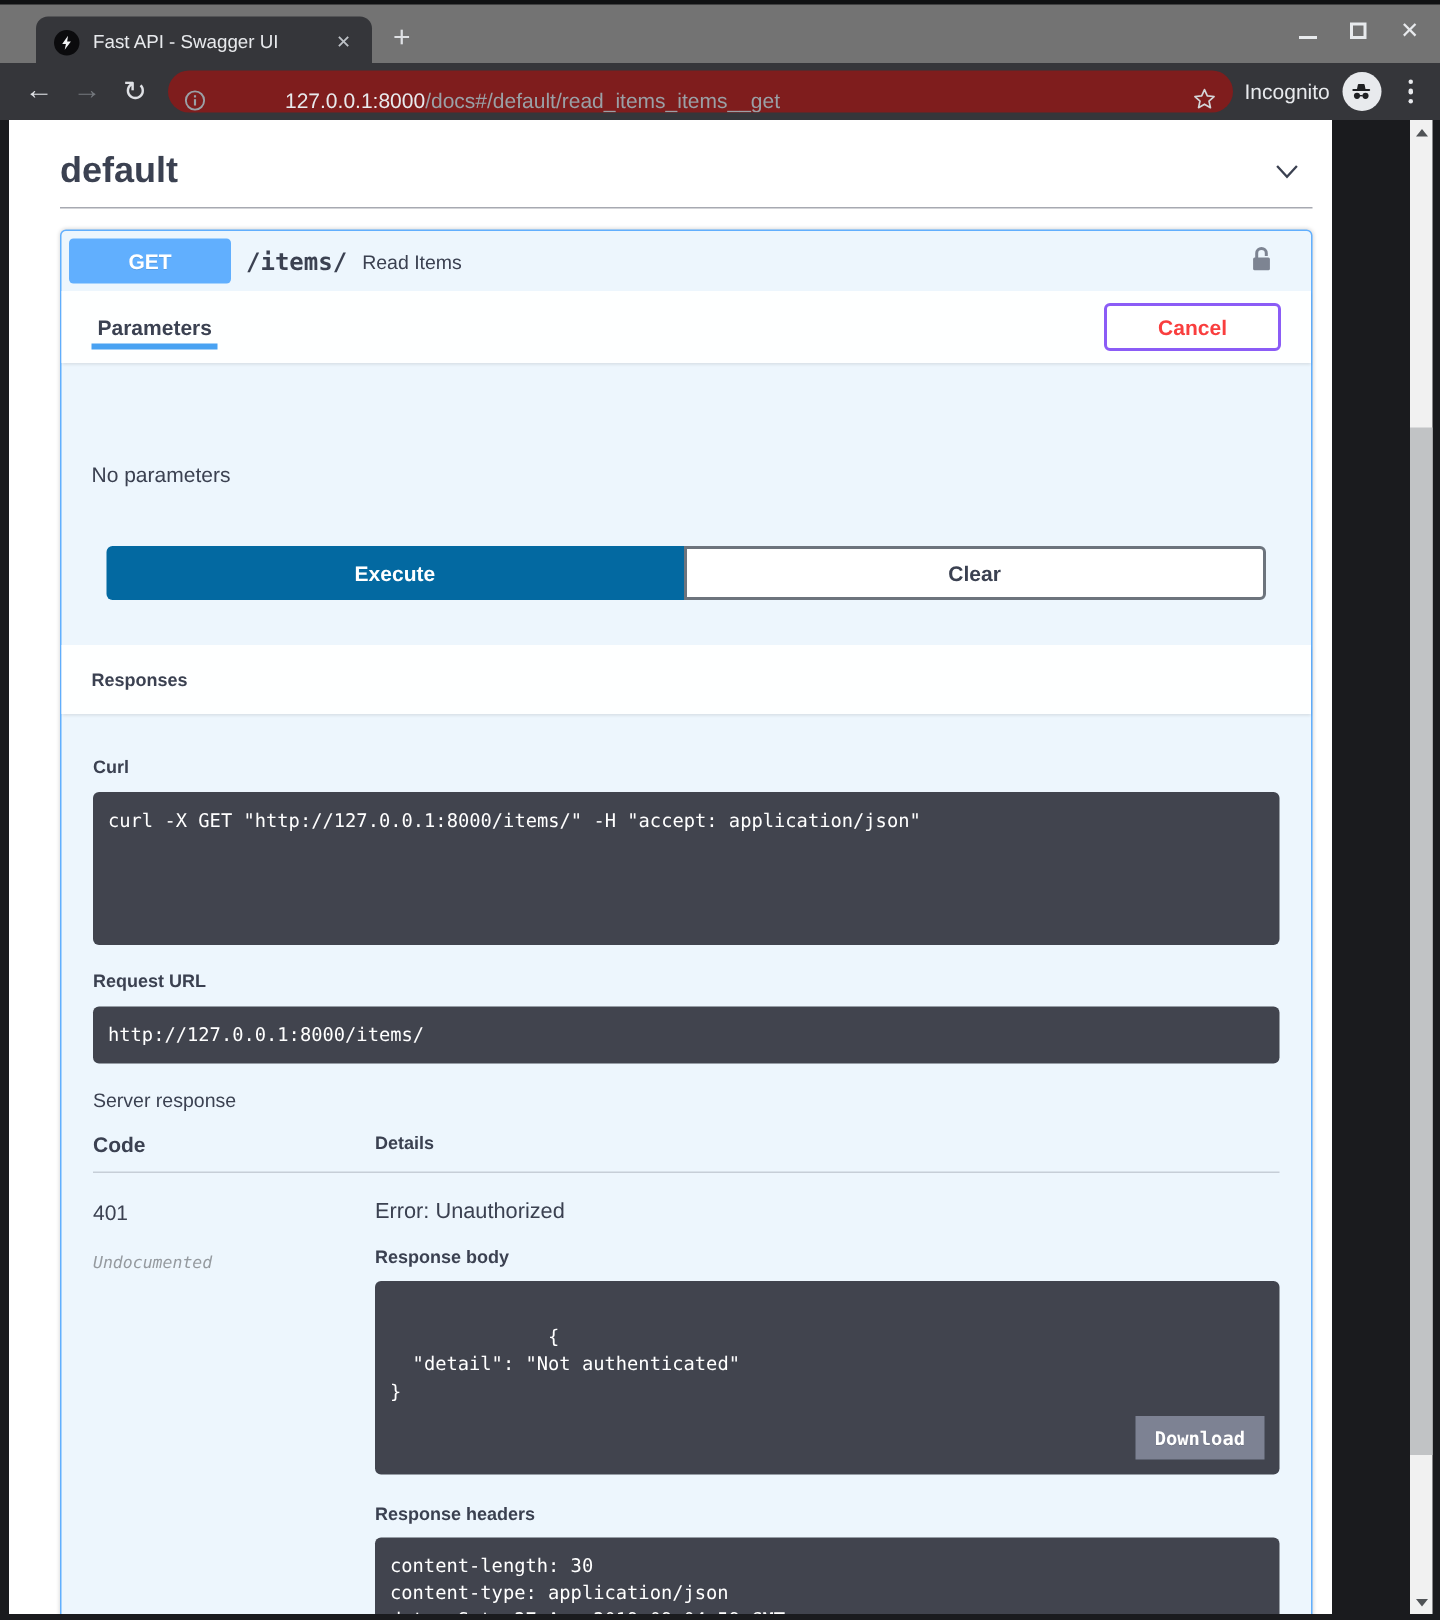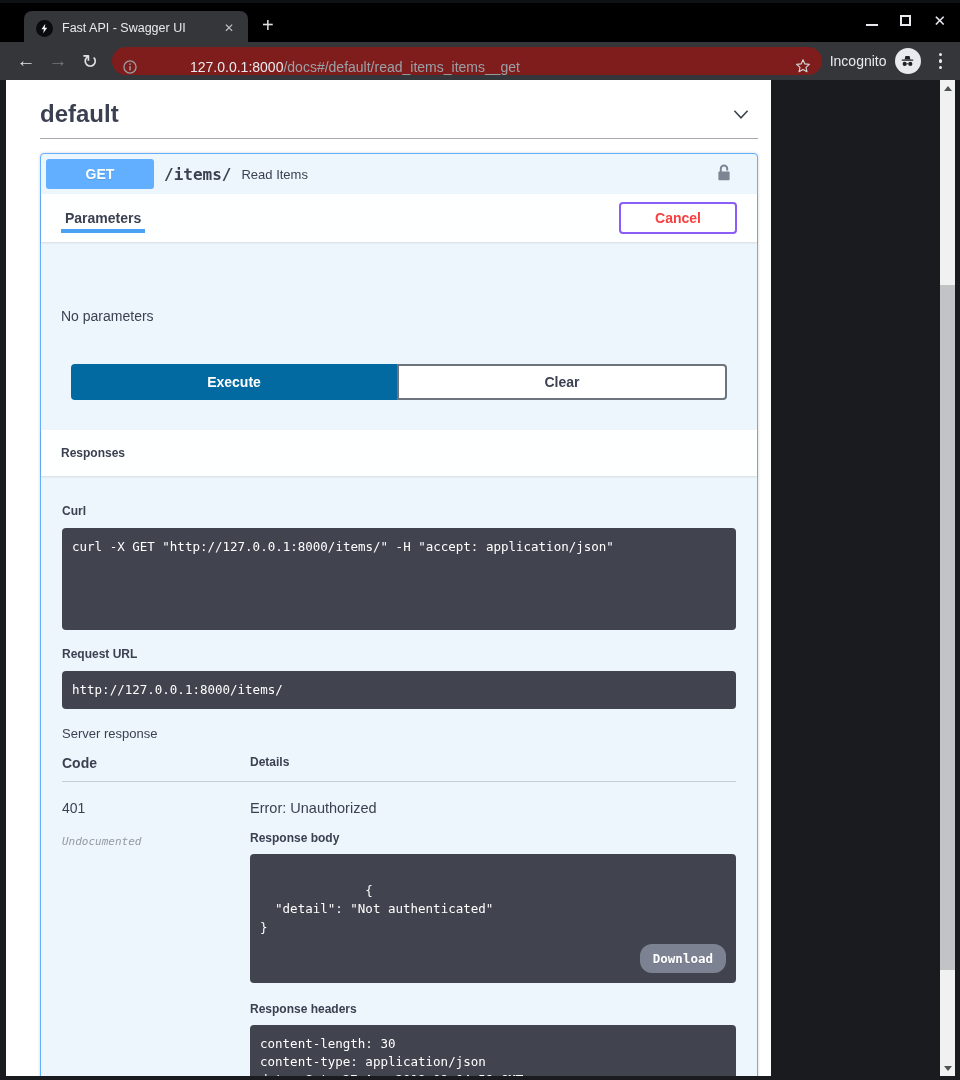--- a/index.html
+++ b/index.html
@@ -1,20 +1,20 @@
 <!DOCTYPE html>
 <html><head>
 <meta charset="utf-8">
 <style>
   * { margin:0; padding:0; box-sizing:border-box; }
   html,body { width:960px; height:1080px; overflow:hidden; }
   body { font-family:"Liberation Sans", sans-serif; background:#1a1b1e; position:relative; }
 
   
-  .tabstrip { position:absolute; top:0; left:0; width:960px; height:42px; background:#000000; border-top:3px solid #101113; }
+  .tabstrip { position:absolute; top:0; left:0; width:960px; height:42px; background:#737373; border-top:3px solid #101113; }
   .tab { position:absolute; left:24px; top:8px; width:224px; height:34px; background:#35363a; border-radius:8px 8px 0 0; display:flex; align-items:center; padding:0 10px 0 12px; }
   .favicon { width:17px; height:17px; border-radius:50%; background:#0b0b0d; display:flex; align-items:center; justify-content:center; flex:none; }
   .tab-title { color:#e8eaed; font-size:12.5px; margin-left:9px; flex:1; white-space:nowrap; overflow:hidden; }
   .tab-close { color:#bdc1c6; font-size:12px; padding:2px 4px; cursor:default; }
   .newtab-btn { position:absolute; left:262px; top:12px; color:#dfe1e5; font-size:20px; font-weight:400; line-height:20px; }
   .win-controls { position:absolute; right:14px; top:12px; display:flex; align-items:center; gap:22px; }
   .wc-min { width:12px; height:10px; border-bottom:2px solid #e8eaed; }
   .wc-max { width:11px; height:11px; border:2px solid #e8eaed; }
   .wc-close { color:#e8eaed; font-size:15px; line-height:11px; }
 
@@ -25,21 +25,21 @@
   .omni-url { flex:1; font-size:14px; white-space:nowrap; overflow:hidden; margin-left:8px; }
   .omni-url .host { color:#e8eaed; }
   .omni-url .rest { color:#9aa0a6; }
   .incog-wrap { display:flex; align-items:center; gap:8px; margin-right:10px; }
   .incog-label { color:#e8eaed; font-size:14px; }
   .incog-badge { width:26px; height:26px; border-radius:50%; background:#e8eaed; display:flex; align-items:center; justify-content:center; }
   .menu-dots { display:flex; flex-direction:column; gap:3px; padding:0 8px; }
   .menu-dots i { width:3.5px; height:3.5px; border-radius:50%; background:#e8eaed; }
 
   
-  .viewport { position:absolute; top:80px; left:6px; width:765px; height:996px; background:#ffffff; overflow:hidden; }
+  .viewport { position:absolute; top:80px; left:6px; width:882px; height:996px; background:#ffffff; overflow:hidden; }
   .scrollbar { position:absolute; top:80px; right:5px; width:15px; height:996px; background:#f1f1f1; }
   .sb-arrow { position:absolute; left:0; width:15px; height:16px; display:flex; align-items:center; justify-content:center; }
   .sb-up { top:0; } .sb-down { bottom:0; }
   .tri-up { width:0; height:0; border-left:4px solid transparent; border-right:4px solid transparent; border-bottom:5px solid #505356; }
   .tri-down { width:0; height:0; border-left:4px solid transparent; border-right:4px solid transparent; border-top:5px solid #505356; }
   .sb-thumb { position:absolute; left:0; top:205px; width:15px; height:685px; background:#c1c3c5; }
 
   
   .swagger { padding:0 13px 0 34px; color:#3b4151; }
   .section-head { display:flex; align-items:center; justify-content:space-between; padding:20px 6px 10px 0; }
@@ -77,21 +77,21 @@
 
   .resp-table { display:grid; grid-template-columns:188px 1fr; }
   .resp-table .th { font-weight:700; padding-bottom:10px; border-bottom:1px solid rgba(59,65,81,.22); }
   .th-code { font-size:14px; } .th-details { font-size:12px; }
   .cell { padding-top:18px; }
   .status-code { font-size:14px; color:#3b4151; }
   .undocumented { font-family:"DejaVu Sans Mono", monospace; font-style:italic; font-size:11px; color:#959a9f; margin-top:19px; }
   .error-title { font-size:14.5px; color:#3b4151; }
   .sub-label { font-size:12px; font-weight:700; margin:15px 0 9px; }
   .resp-body-block { position:relative; min-height:74px; }
-  .download-btn { position:absolute; right:10px; bottom:10px; background:#7d8293; border:none; color:#fff; font-weight:700; font-size:12.5px; padding:7px 13px; border-radius:12px; font-family:inherit; text-shadow:0 1px 0 rgba(0,0,0,.1); }
+  .download-btn { position:absolute; right:10px; bottom:10px; background:#7d8293; border:none; color:#fff; font-weight:700; font-size:12.5px; padding:7px 13px; border-radius:0; font-family:inherit; text-shadow:0 1px 0 rgba(0,0,0,.1); }
   .resp-headers-label { margin:19px 0 9px; }
 </style>
 </head>
 <body>
 
 <div class="tabstrip">
   <div class="tab">
     <span class="favicon">
       <svg width="11" height="11" viewBox="0 0 20 20">
           <path d="M11.5 1.5 L4.5 11.5 h4.5 l-1.5 7 7.5-10 h-4.5 z" fill="#f3f4f6"></path>

